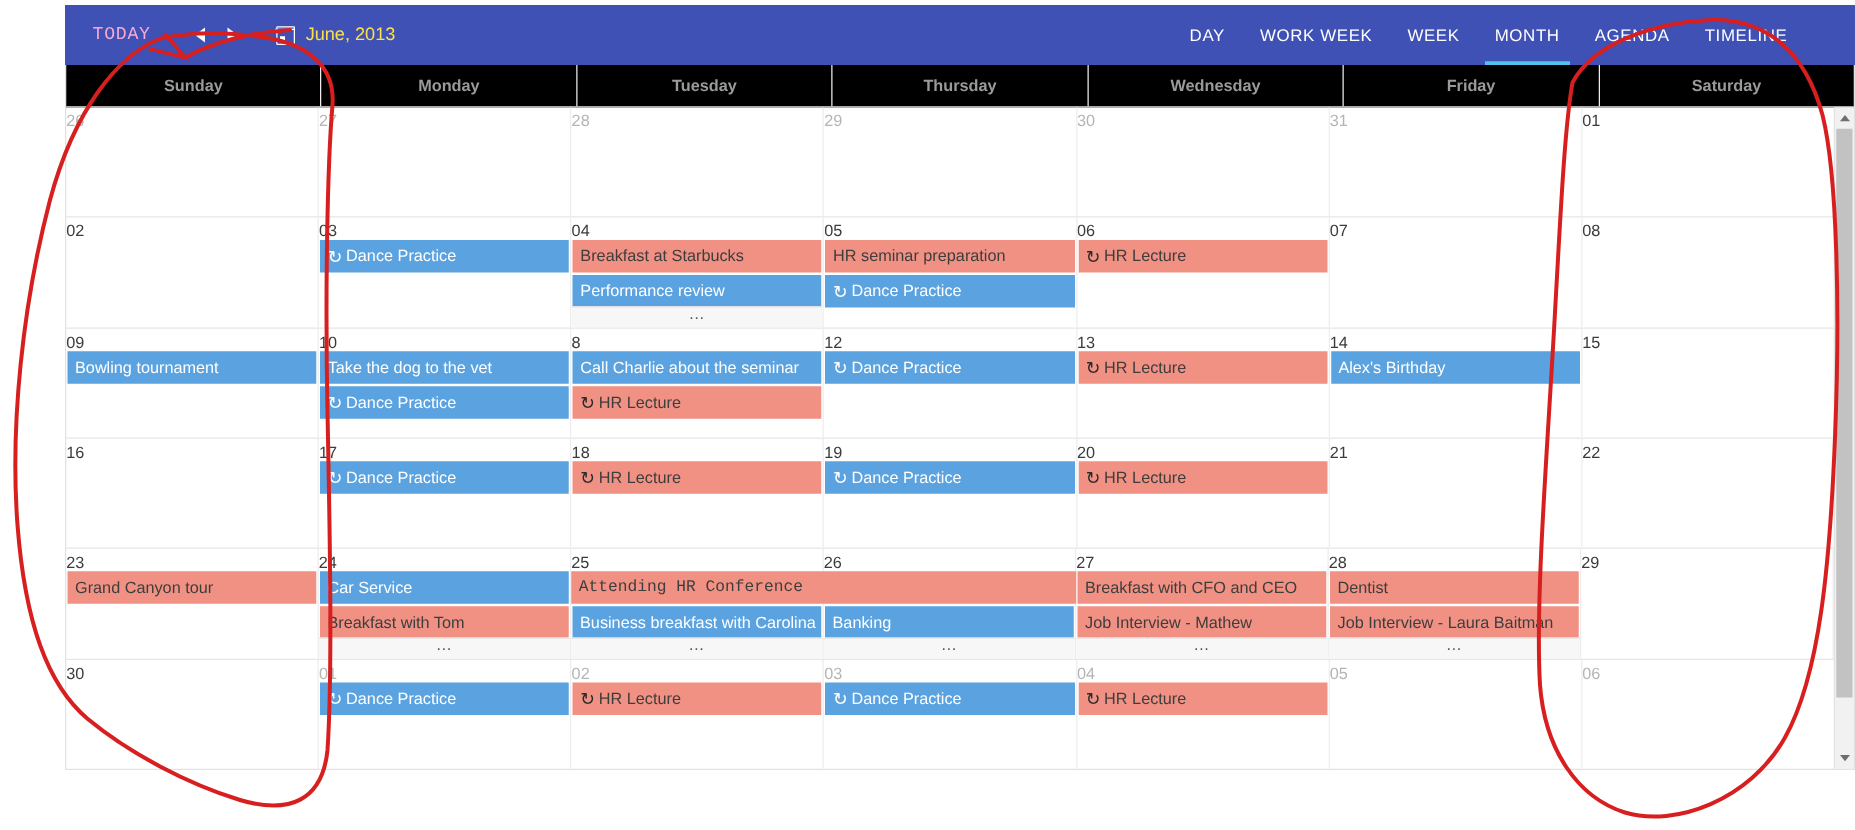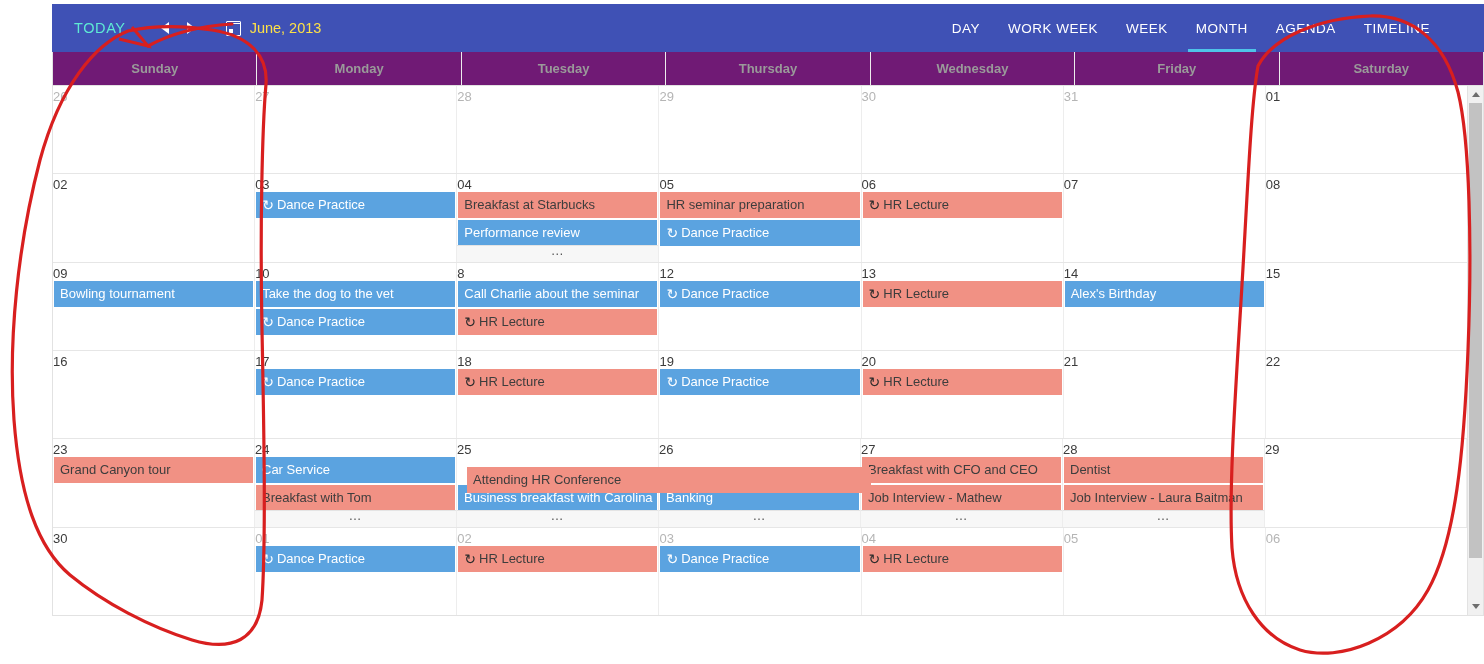--- a/index.html
+++ b/index.html
@@ -39,24 +39,25 @@
     box-sizing: border-box;
   }
   .tb-left {
     display: flex;
     align-items: center;
     padding-left: 18px;
   }
   .tb-today {
     font-size: 14.5px;
     letter-spacing: 0.6px;
-    color: #5eead4;
+    color: #f9a8d4;
     cursor: pointer;
     padding: 4px 4px;
     white-space: nowrap;
+    font-family: Liberation Mono, monospace;
   }
   .tb-nav {
     display: flex;
     align-items: center;
     margin-left: 22px;
   }
   .nav-btn {
     width: 26px;
     height: 26px;
     display: flex;
@@ -149,21 +150,21 @@
     box-sizing: border-box;
     min-height: 0;
     position: relative;
   }
 
   .dow-row {
     display: flex;
     height: 34px;
     min-height: 34px;
     border-bottom: 1px solid #e2e2e2;
-    background: #701a75;
+    background: #000000;
     box-sizing: border-box;
   }
   .dow-cell {
     flex: 1 1 0;
     display: flex;
     align-items: center;
     justify-content: center;
     font-size: 13px;
     font-weight: bold;
     color: #9a9a9a;
@@ -251,22 +252,23 @@
     line-height: 1;
     vertical-align: -1px;
     margin-right: 3px;
   }
   .event.blue .ev-recur { color: #ffffff; }
   .event.pink .ev-recur { color: #2b2b2b; }
 
   
   .event.span {
     position: absolute;
-    margin: 10px;
+    margin: 0;
     z-index: 3;
+    font-family: Liberation Mono, monospace;
   }
 
   .more-strip {
     position: absolute;
     left: 0;
     right: 0;
     bottom: 0;
     height: 16px;
     background: #f7f7f7;
     border-top: 1px solid #e4e4e4;

